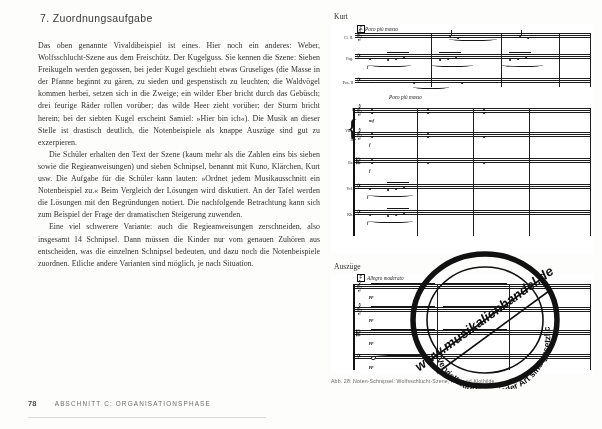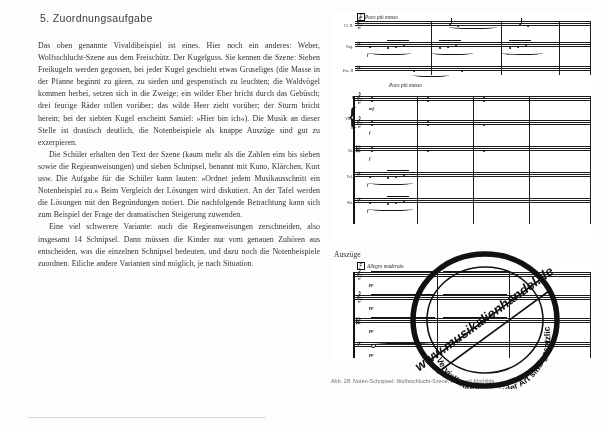--- a/index.html
+++ b/index.html
@@ -249,31 +249,36 @@
     pointer-events: none;
   }
   .stamp svg { display: block; }
 </style>
 </head>
 <body>
 
 <div class="page">
 
   <div class="left-col">
-    <h1 class="section-title">5. Zuordnungsaufgabe</h1>
+    <h1 class="section-title">7. Zuordnungsaufgabe</h1>
     <p class="body-par">Das oben genannte Vivaldibeispiel ist eines. Hier noch ein anderes: Weber, Wolfsschlucht-Szene aus dem Freischütz. Der Kugelguss. Sie kennen die Szene: Sieben Freikugeln werden gegossen, bei jeder Kugel geschieht etwas Gruseliges (die Masse in der Pfanne beginnt zu gären, zu sieden und gespenstisch zu leuchten; die Waldvögel kommen herbei, setzen sich in die Zweige; ein wilder Eber bricht durch das Gebüsch; drei feurige Räder rollen vorüber; das wilde Heer zieht vorüber; der Sturm bricht herein; bei der siebten Kugel erscheint Samiel: »Hier bin ich«). Die Musik an dieser Stelle ist drastisch deutlich, die Notenbeispiele als knappe Auszüge sind gut zu exzerpieren.</p>
     <p class="body-par">Die Schüler erhalten den Text der Szene (kaum mehr als die Zahlen eins bis sieben sowie die Regieanweisungen) und sieben Schnipsel, benannt mit Kuno, Klärchen, Kurt usw. Die Aufgabe für die Schüler kann lauten: »Ordnet jedem Musikausschnitt ein Notenbeispiel zu.« Beim Vergleich der Lösungen wird diskutiert. An der Tafel werden die Lösungen mit den Begründungen notiert. Die nachfolgende Betrachtung kann sich zum Beispiel der Frage der dramatischen Steigerung zuwenden.</p>
     <p class="body-par">Eine viel schwerere Variante: auch die Regieanweisungen zerschneiden, also insgesamt 14 Schnipsel. Dann müssen die Kinder nur vom genauen Zuhören aus entscheiden, was die einzelnen Schnipsel bedeuten, und dazu noch die Notenbeispiele zuordnen. Etliche andere Varianten sind möglich, je nach Situation.</p>
   </div>
 
+  <div class="footer">
+    <span class="folio">78</span>
+    <span class="footer-title">ABSCHNITT C: ORGANISATIONSPHASE</span>
+  </div>
   <div class="footer-rule"></div>
 
   <div class="right-col">
 
     <div class="score-block">
+      <div class="score-label">Kurt</div>
 
       <div class="score-frame kurt">
 
         <span class="rehearsal" style="left:26px; top:1px;">E</span>
         <span class="tempo" style="left:34px; top:1.5px;">Poco più mosso</span>
 
         <div class="staff" style="top:9px;"></div>
         <span class="instr" style="left:2px; top:13.5px; right:auto; width:20px;">Cl. II.</span>
         <span class="glyph clef-g" style="left:25px; top:6px;">𝄞</span>
         <div class="rest" style="left:40px; top:12.5px;"></div>

